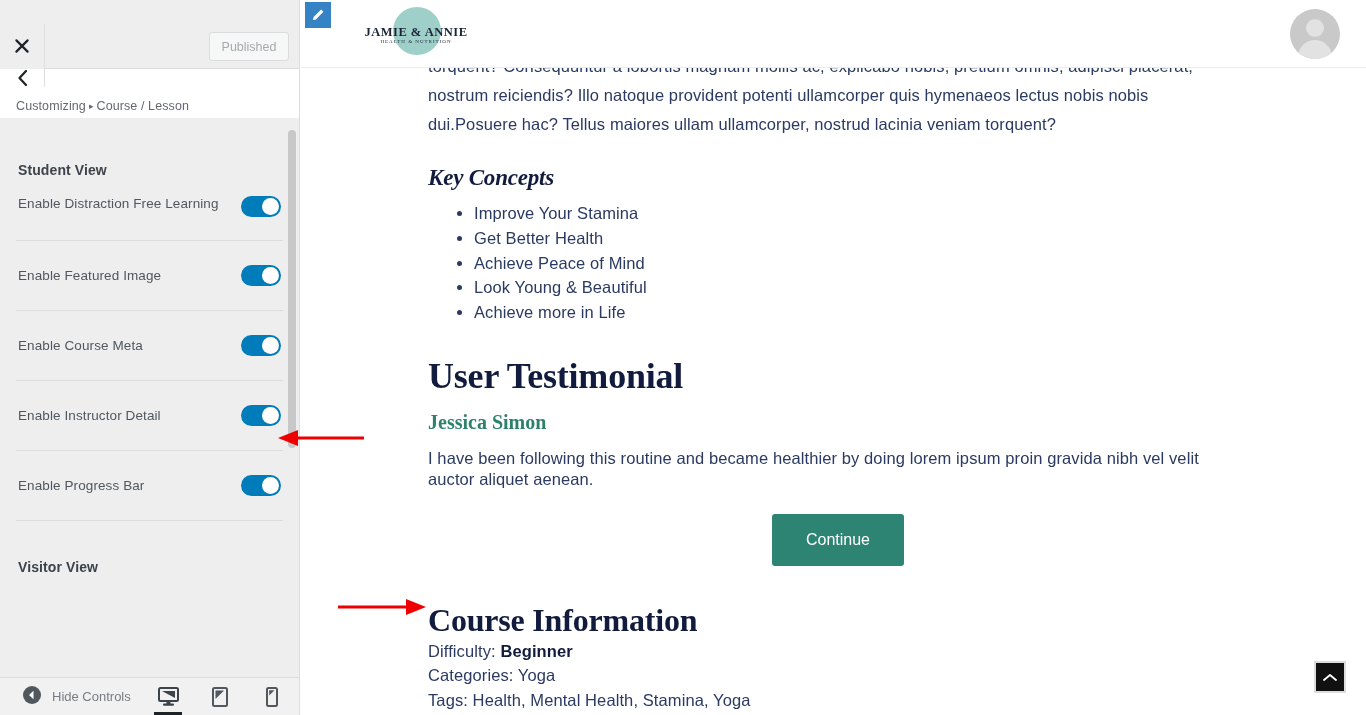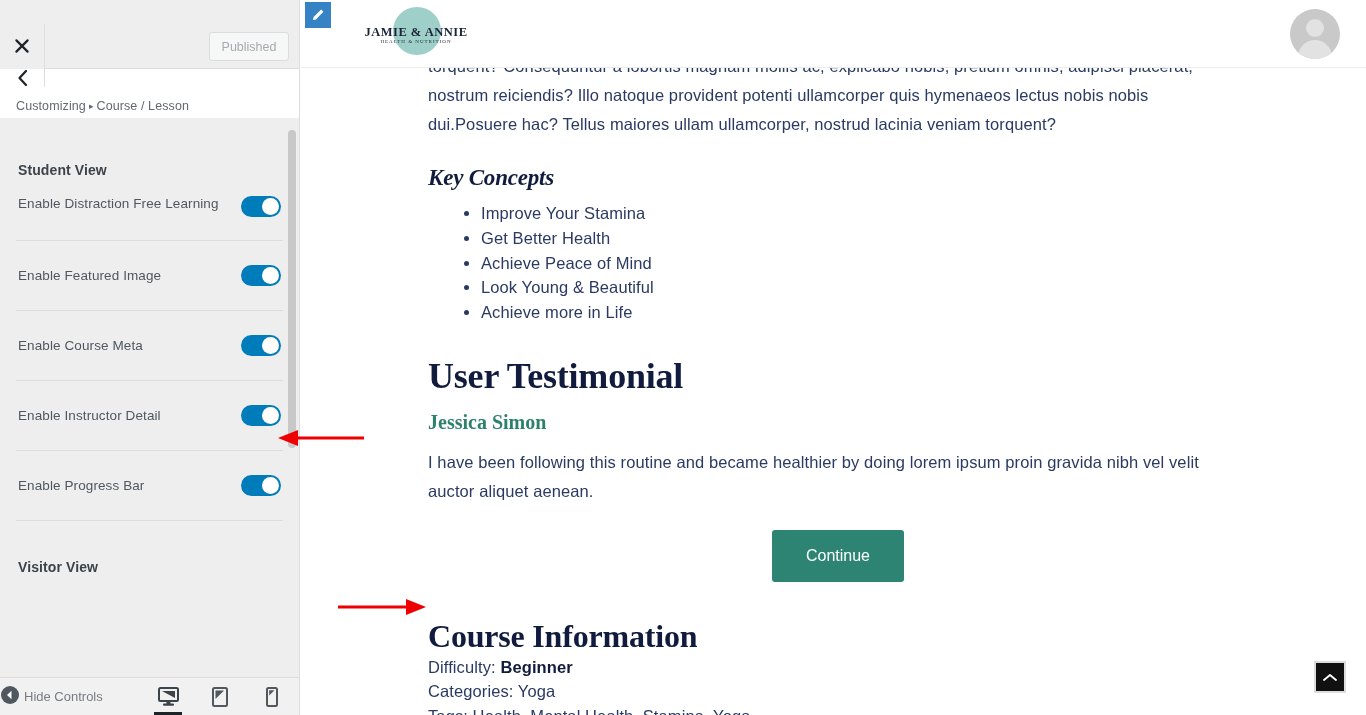--- a/index.html
+++ b/index.html
@@ -125,22 +125,22 @@
 
   
   .cz-footer {
     position: absolute; left: 0; right: 0; bottom: 0;
     height: 38px;
     background: #f1f1f1;
     border-top: 1px solid #dddddd;
     display: flex; align-items: center;
   }
   .cz-hide {
-    display: flex; align-items: center; gap: 4px;
-    cursor: pointer;
+    display: flex; align-items: center; gap: 10px;
+    padding-left: 10px; cursor: pointer; margin-left: 12px;
   }
   .cz-hide-label { font-size: 13px; color: #787c82; }
   .cz-devices {
     position: absolute; right: 12px; top: 0; bottom: 0;
     display: flex; align-items: center; gap: 22px;
   }
   .cz-device {
     width: 30px; height: 37px;
     display: flex; align-items: center; justify-content: center;
     position: relative; cursor: pointer;
@@ -238,32 +238,31 @@
   .key-concepts-title { font-size: 23px; margin: 26px 0 10px; font-style: italic; }
   .bullets {
     list-style: disc;
     margin: 0 0 0 46px;
     color: #2b3a62;
   }
   .bullets li {
     font-size: 16.5px;
     line-height: 24.8px;
     letter-spacing: .1px;
-    margin-left: 7px;
   }
   .testimonial-title { font-size: 36px; margin: 30px 0 0; }
   .testimonial-name {
     font-family: "Liberation Serif", serif;
     font-weight: bold;
     font-size: 20px;
     color: #2e8269;
     margin: 14px 0 0;
   }
   .testimonial-body {
-    font-size: 16.5px; line-height: 29px; color: #2b3a62;
+    font-size: 16.5px; line-height: 21px; color: #2b3a62;
     max-width: 820px; margin-top: 14px; letter-spacing: .1px;
   }
   .continue-wrap { margin: 24px 0 0; width: 820px; display: flex; justify-content: center; }
   .continue-btn {
     background: #2d8472;
     color: #ffffff;
     border: none;
     width: 132px; height: 52px;
     border-radius: 3px;
     font-size: 16px;

